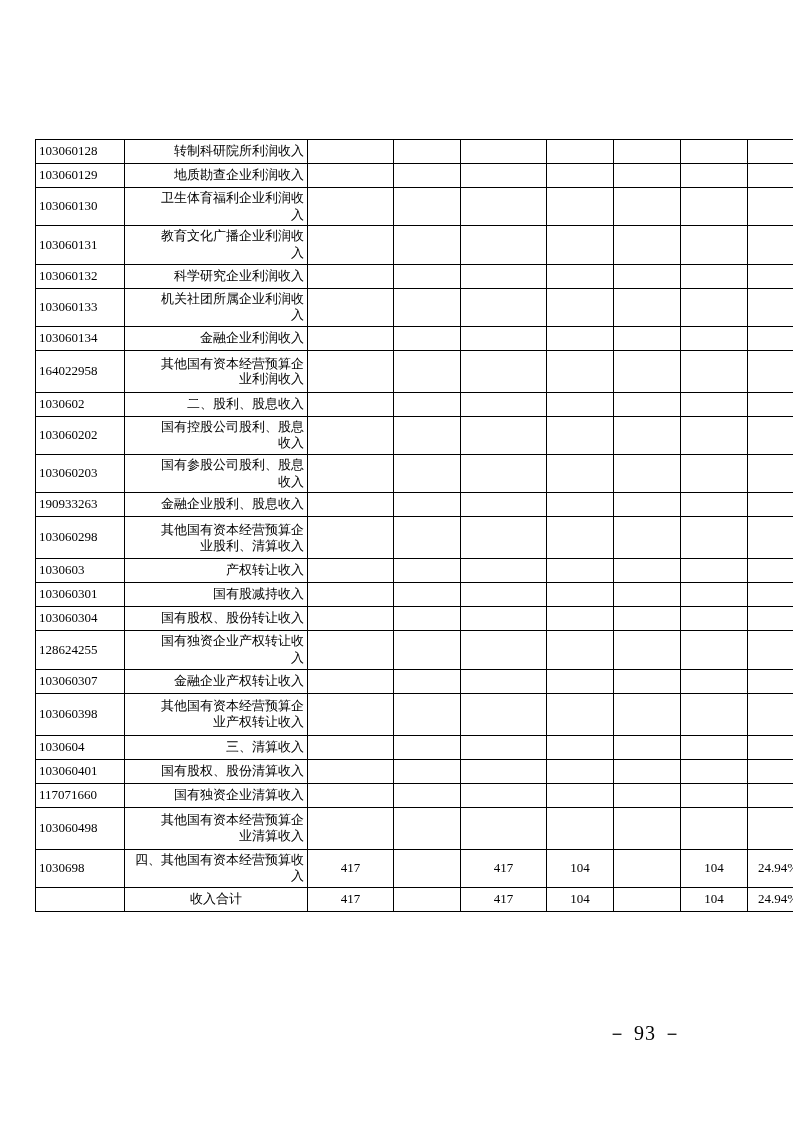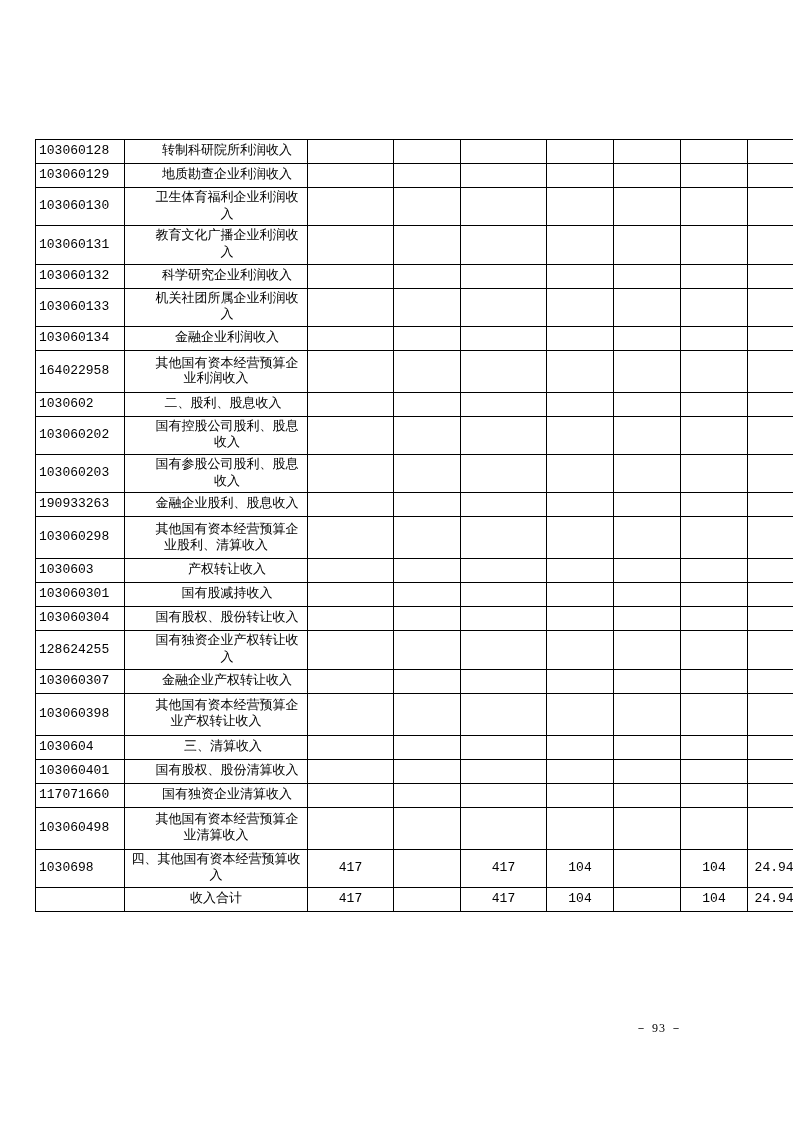--- a/index.html
+++ b/index.html
@@ -19,21 +19,20 @@
     left: 0;
     top: 0;
     width: 793px;
     height: 1122px;
   }
   .table-wrap {
     position: absolute;
     left: 35px;
     top: 139px;
     width: 723px;
-    font-family: Liberation Mono, monospace;
   }
   table.budget {
     border-collapse: collapse;
     table-layout: fixed;
     width: 723px;
   }
   table.budget td {
     border: 1px solid #000000;
     font-size: 13px;
     line-height: 1.28;
@@ -53,21 +52,21 @@
   col.c-v6    { width: 67px; }
   col.c-v7    { width: 61px; }
 
   td.code {
     text-align: left;
     white-space: nowrap;
     letter-spacing: 0px;
     font-size: 13px;
   }
   td.name {
-    text-align: center;
+    text-align: right;
     padding-left: 4px;
   }
   td.name .indent1 { display: inline-block; padding-left: 22px; }
   td.name .indent2 { display: inline-block; padding-left: 14px; }
   td.name .indent0 { display: inline-block; padding-left: 0px; }
   td.name.wrap {
     line-height: 1.2;
   }
   td.name.wrap .txt {
     display: block;
@@ -82,21 +81,21 @@
   }
   tr.tall td { height: 42px; }
 
   .page-number {
     position: absolute;
     left: 0;
     top: 1020px;
     width: 723px;
     text-align: right;
     padding-right: 0px;
-    font-size: 12px;
+    font-size: 20px;
     letter-spacing: 1px;
   }
   .pn-inner {
     display: inline-block;
     padding-right: 40px;
   }
 </style>
 </head>
 <body>
 

